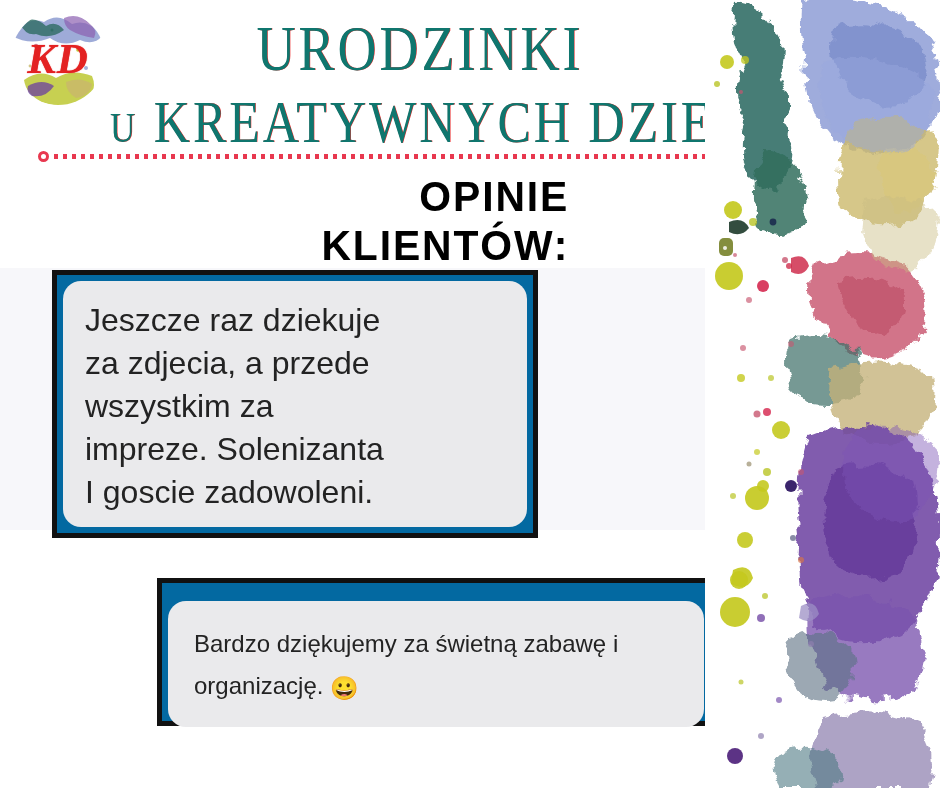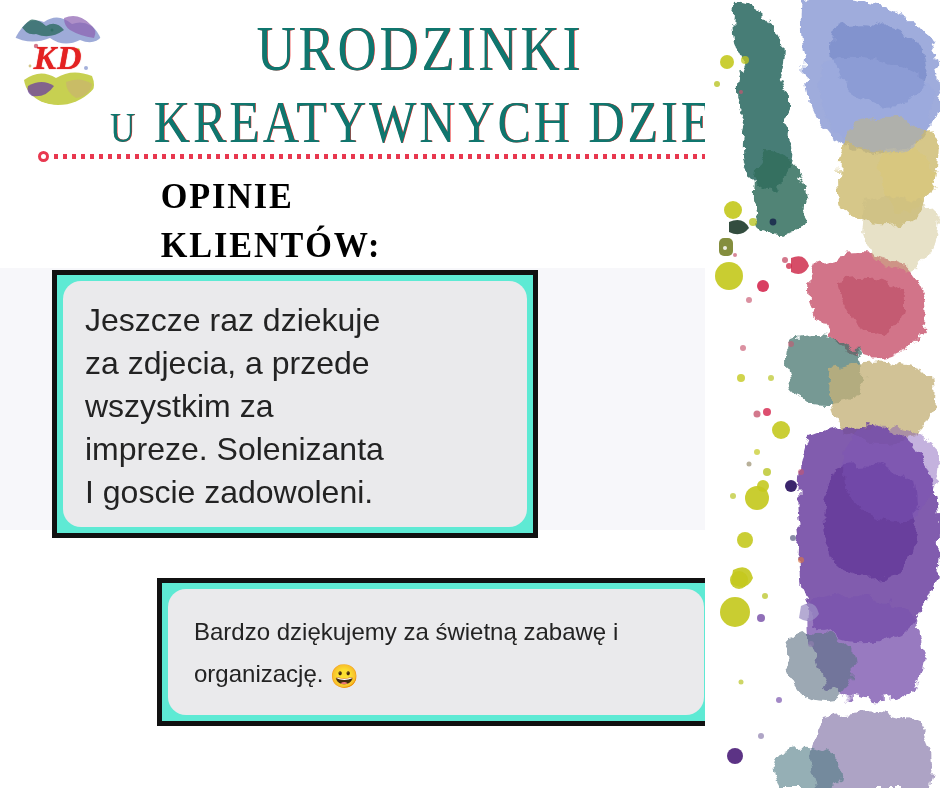--- a/index.html
+++ b/index.html
@@ -37,21 +37,21 @@
   }
   #logo svg { display: block; width: 104px; height: 104px; }
   #logo .logo-text {
     position: absolute;
     left: 0; top: 0;
     width: 104px; height: 104px;
     display: flex;
     align-items: center;
     justify-content: center;
     font-family: "Liberation Serif", serif;
-    font-size: 34px;
+    font-size: 43px;
     font-weight: 700;
     font-style: italic;
     color: #e32222;
     letter-spacing: 1px;
     text-shadow: 0 0 1px #e32222;
   }
 
   
   #title-block {
     position: absolute;
@@ -113,39 +113,39 @@
       #e8384f 0px, #e8384f 4px,
       rgba(255,255,255,0) 4px, rgba(255,255,255,0) 9px);
   }
 
   
   #section-heading {
     position: absolute;
     left: 150px;
     top: 172px;
     width: 430px;
-    text-align: left;
+    text-align: right;
     color: #000000;
-    font-family: Liberation Serif, serif;
+    font-family: Liberation Sans, sans-serif;
     font-weight: 700;
-    font-size: 36px;
+    font-size: 43px;
     line-height: 49px;
     letter-spacing: 2px;
   }
   #section-heading .hl {
     display: block;
     transform: scaleX(0.95);
   }
 
   
   .testimonial {
     position: absolute;
     box-sizing: border-box;
     border: 5px solid #111111;
-    background: #5eead4;
+    background: #0369a1;
     padding: 6px;
   }
   .bubble {
     background: #eaeaec;
     border-radius: 18px;
     box-sizing: border-box;
   }
   .bubble p {
     margin: 0;
     color: #232323;
@@ -172,20 +172,21 @@
   #testimonial-2 {
     left: 157px;
     top: 578px;
     width: 558px;
     height: 148px;
   }
   #testimonial-2 .bubble {
     width: 100%;
     height: 100%;
     padding: 22px 14px 24px 26px;
+    margin-top: 12px;
   }
   #testimonial-2 .bubble p {
     font-size: 24px;
     line-height: 42px;
   }
   .emoji {
     font-size: 23px;
     vertical-align: -2px;
   }
 

